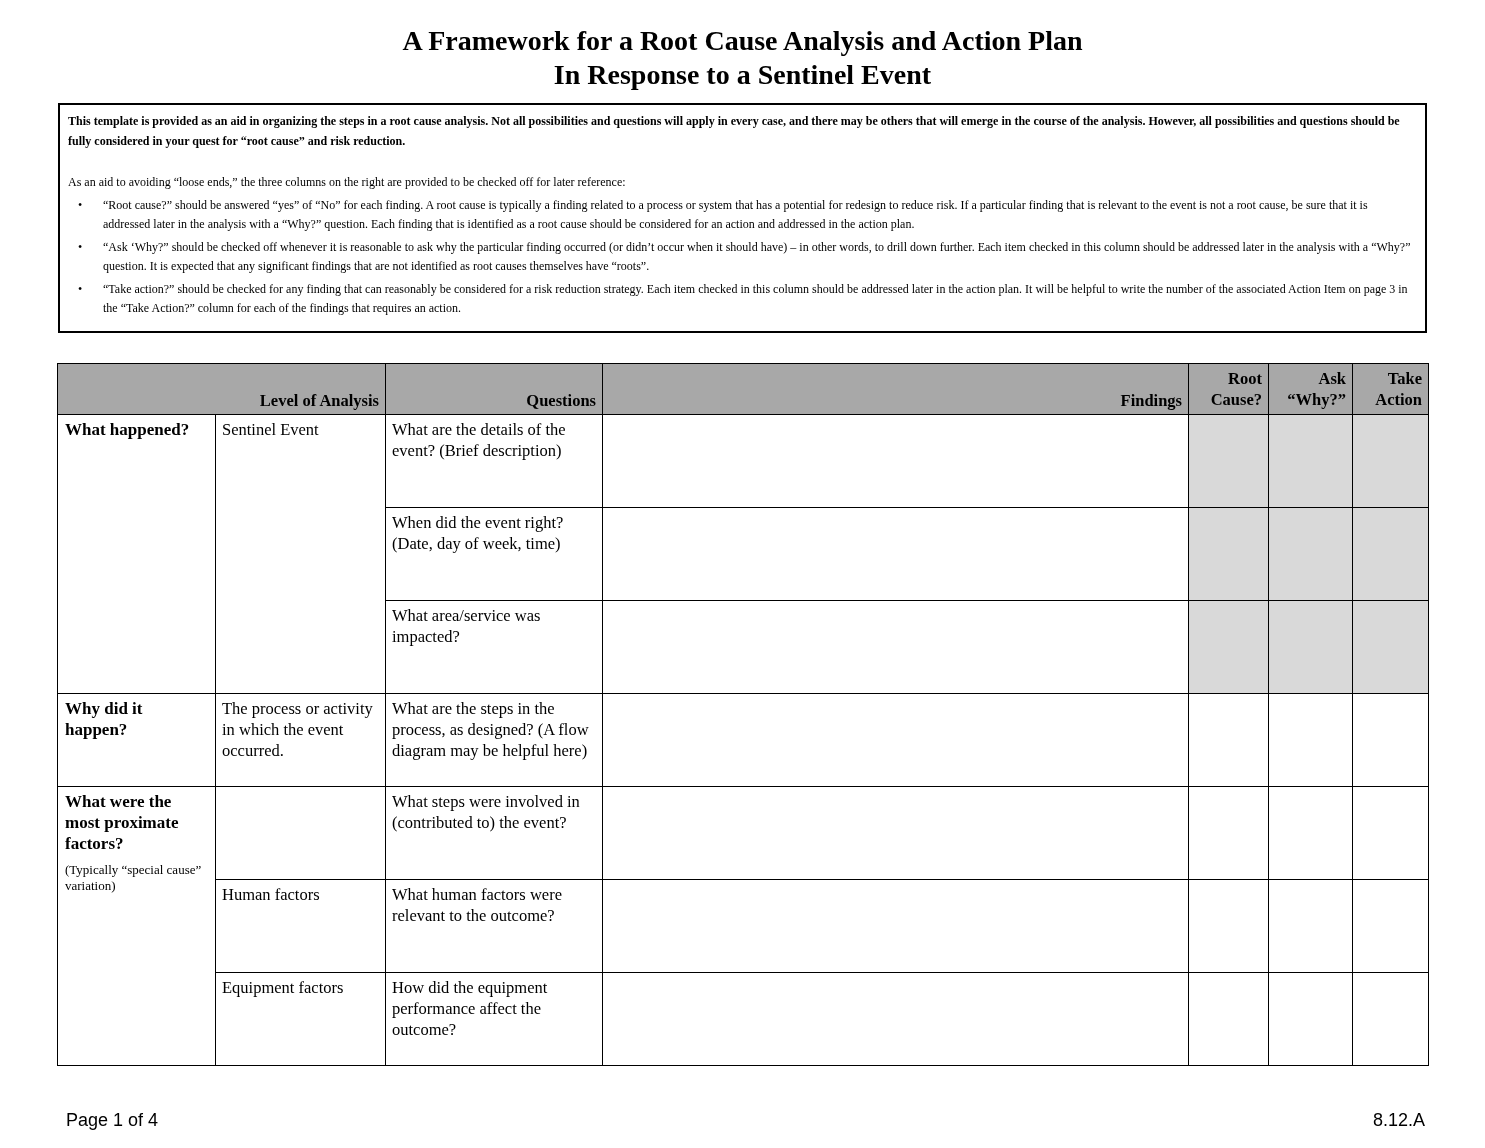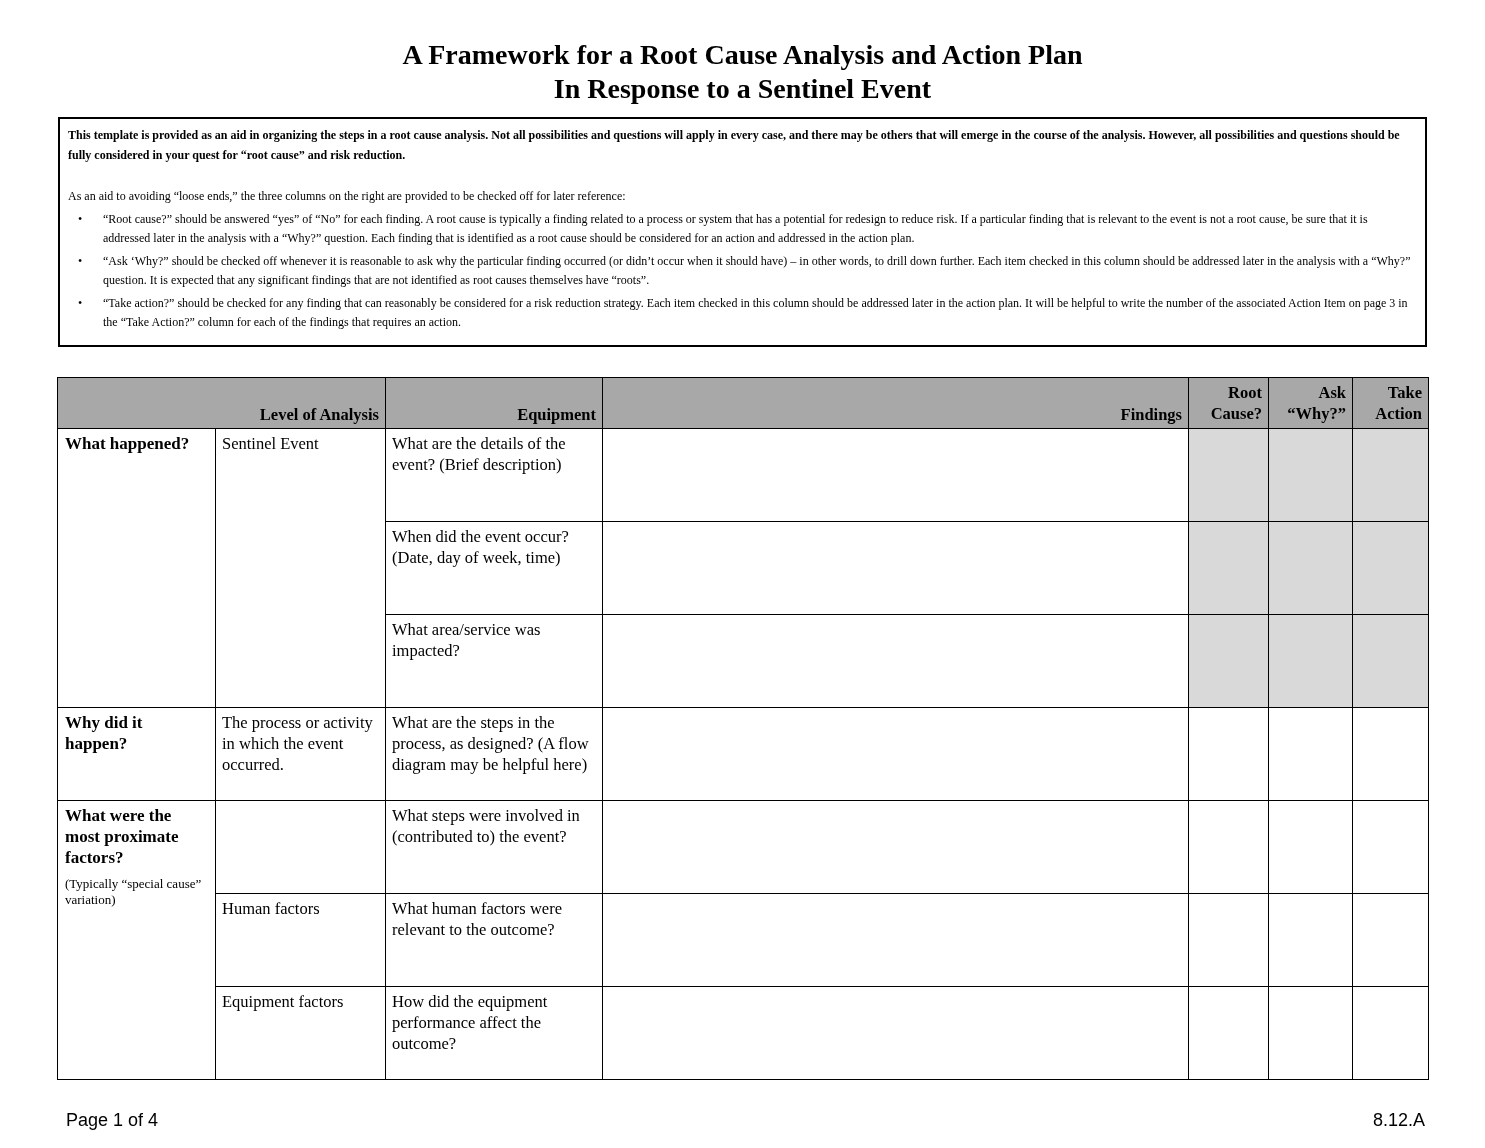--- a/index.html
+++ b/index.html
@@ -2,21 +2,21 @@
 <html><head>
 <meta charset="utf-8">
 <style>
   * { box-sizing: border-box; }
   html, body { margin: 0; padding: 0; background: #ffffff; }
   .page {
     width: 1485px; height: 1148px; position: relative; overflow: hidden;
     background: #ffffff; color: #000;
     font-family: "Liberation Serif", "DejaVu Serif", serif;
   }
-  .doc-title { text-align: center; padding-top: 38px; font-size: 28px; font-weight: bold; line-height: 34px; }
+  .doc-title { text-align: center; padding-top: 24px; font-size: 28px; font-weight: bold; line-height: 34px; }
   .intro-box {
     margin: 11px 58px 0 58px;
     border: 2px solid #000;
     padding: 7px 12px 9px 8px;
     font-size: 12px; line-height: 19.5px;
   }
   .intro-bold { font-weight: bold; margin: 0 0 22px 0; }
   .intro-lead { margin: 0 0 3px 0; }
   ul.bullets { margin: 0; padding: 0; list-style: none; }
   ul.bullets li { position: relative; padding-left: 35px; margin: 0 0 3px 0; }
@@ -70,39 +70,39 @@
       <col style="width:170px">
       <col style="width:217px">
       <col style="width:586px">
       <col style="width:80px">
       <col style="width:84px">
       <col style="width:76px">
     </colgroup>
     <thead>
       <tr>
         <th colspan="2" class="va-bottom">Level of Analysis</th>
-        <th class="va-bottom">Equipment</th>
+        <th class="va-bottom">Questions</th>
         <th class="va-bottom">Findings</th>
         <th class="va-middle">Root Cause?</th>
         <th class="va-middle">Ask “Why?”</th>
         <th class="va-middle">Take Action</th>
       </tr>
     </thead>
     <tbody>
       <tr>
         <td rowspan="3" class="level-main">What happened?</td>
         <td rowspan="3">Sentinel Event</td>
         <td>What are the details of the event? (Brief description)</td>
         <td></td>
         <td class="shaded"></td>
         <td class="shaded"></td>
         <td class="shaded"></td>
       </tr>
       <tr>
-        <td>When did the event occur? (Date, day of week, time)</td>
+        <td>When did the event right? (Date, day of week, time)</td>
         <td></td>
         <td class="shaded"></td>
         <td class="shaded"></td>
         <td class="shaded"></td>
       </tr>
       <tr>
         <td>What area/service was impacted?</td>
         <td></td>
         <td class="shaded"></td>
         <td class="shaded"></td>

